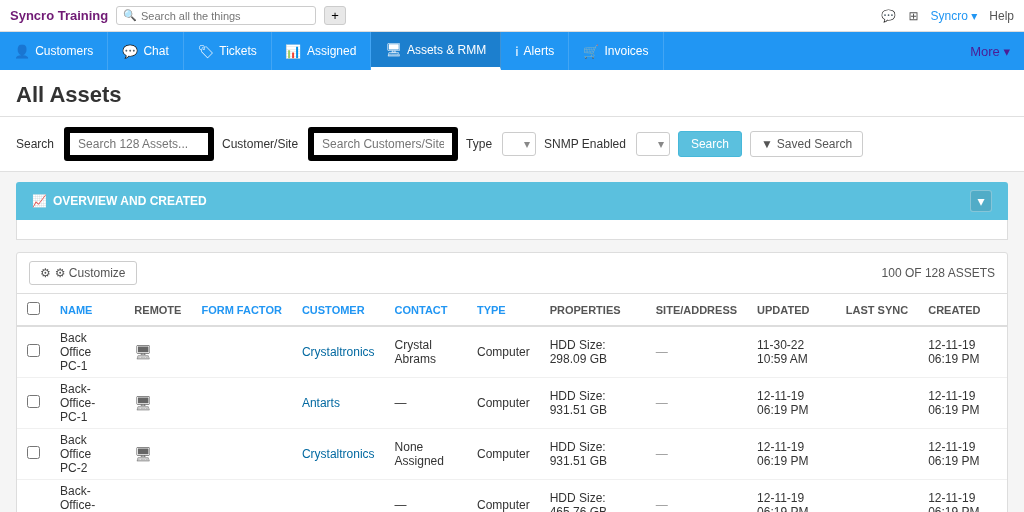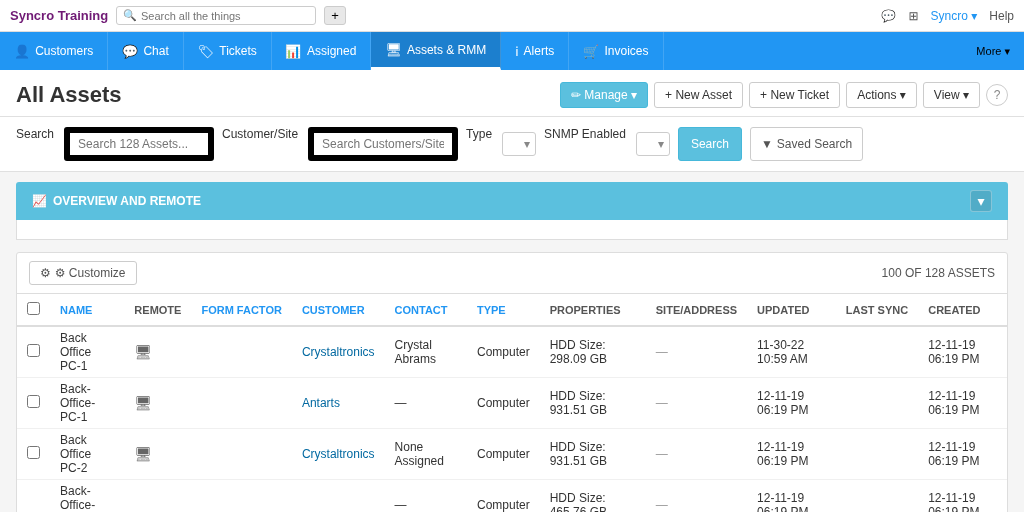--- a/index.html
+++ b/index.html
@@ -14,36 +14,36 @@
     .top-bar-plus { background: #e8e8e8; border: 1px solid #ccc; border-radius: 3px; padding: 1px 6px; cursor: pointer; font-size: 13px; }
     .top-bar-right { margin-left: auto; display: flex; align-items: center; gap: 12px; font-size: 12px; color: #555; }
     .top-bar-right .icon-btn { cursor: pointer; color: #555; }
     .top-bar-right .account { color: #2196f3; cursor: pointer; }
 
     
     .nav-bar { display: flex; align-items: center; background: #2196f3; height: 38px; }
     .nav-item { display: flex; align-items: center; gap: 5px; padding: 0 14px; height: 100%; color: #fff; font-size: 12px; cursor: pointer; border-right: 1px solid rgba(255,255,255,0.15); white-space: nowrap; }
     .nav-item.active { background: rgba(0,0,0,0.15); border-bottom: 3px solid #fff; }
     .nav-item .nav-icon { font-size: 13px; }
-    .nav-more { margin-left: auto; padding: 0 14px; color: #000000; cursor: pointer; font-size: 11px; height: 100%; display: flex; align-items: center; }
+    .nav-more { margin-left: auto; padding: 0 14px; color: #4c1d95; cursor: pointer; font-size: 13px; height: 100%; display: flex; align-items: center; }
 
     
     .page-header { display: flex; align-items: center; padding: 12px 16px 8px; background: #fff; border-bottom: 1px solid #e0e0e0; }
     .page-title { font-size: 22px; font-weight: bold; color: #333; flex: 1; }
     .page-actions { display: flex; align-items: center; gap: 6px; }
     .btn { display: inline-flex; align-items: center; gap: 4px; padding: 5px 10px; border-radius: 3px; cursor: pointer; font-size: 12px; border: 1px solid transparent; white-space: nowrap; }
     .btn-manage { background: #5bc0de; color: #fff; border-color: #46b8da; }
     .btn-new-asset { background: #fff; color: #333; border-color: #ccc; }
     .btn-new-ticket { background: #fff; color: #333; border-color: #ccc; }
     .btn-actions { background: #fff; color: #333; border-color: #ccc; }
     .btn-view { background: #fff; color: #333; border-color: #ccc; }
     .btn-help { background: #fff; color: #888; border-color: #ccc; border-radius: 50%; width: 22px; height: 22px; justify-content: center; padding: 0; }
 
     
-    .search-bar { display: flex; padding: 10px 16px; background: #fff; border-bottom: 1px solid #e0e0e0; gap: 8px; }
+    .search-bar { display: flex; align-items: center; padding: 10px 16px; background: #fff; border-bottom: 1px solid #e0e0e0; gap: 8px; }
     .search-label { font-size: 12px; color: #333; font-weight: 500; margin-right: 2px; }
     .search-input { border: 6px solid #000000; border-radius: 3px; padding: 4px 8px; font-size: 12px; width: 150px; outline: none; }
     .search-select-wrapper { position: relative; display: inline-flex; align-items: center; }
     .search-select { border: 1px solid #ccc; border-radius: 3px; padding: 4px 24px 4px 8px; font-size: 12px; appearance: none; outline: none; background: #fff; cursor: pointer; }
     .select-arrow { position: absolute; right: 6px; color: #888; pointer-events: none; }
     .btn-search { background: #5bc0de; color: #fff; border: 1px solid #46b8da; border-radius: 3px; padding: 5px 12px; cursor: pointer; font-size: 12px; }
     .btn-saved-search { background: #fff; color: #555; border: 1px solid #ccc; border-radius: 3px; padding: 5px 10px; cursor: pointer; font-size: 12px; display: flex; align-items: center; gap: 4px; }
 
     
     .overview-bar { display: flex; align-items: center; background: #5bc0de; color: #fff; padding: 8px 16px; margin: 10px 16px 0; border-radius: 3px 3px 0 0; }
@@ -112,28 +112,20 @@
   </div>
   <div class="nav-item">
     <span class="nav-icon">🛒</span>
     <span>Invoices</span>
   </div>
   <div class="nav-more">More ▾</div>
 </div>
 
 <div class="page-header">
   <h1 class="page-title">All Assets</h1>
-  <div class="page-actions">
-    <button class="btn btn-manage">✏ Manage ▾</button>
-    <button class="btn btn-new-asset">+ New Asset</button>
-    <button class="btn btn-new-ticket">+ New Ticket</button>
-    <button class="btn btn-actions">Actions ▾</button>
-    <button class="btn btn-view">View ▾</button>
-    <button class="btn btn-help">?</button>
-  </div>
 </div>
 
 <div class="search-bar">
   <span class="search-label">Search</span>
   <input class="search-input" type="text" placeholder="Search 128 Assets..." style="">
   <span class="search-label">Customer/Site</span>
   <input class="search-input" type="text" placeholder="Search Customers/Sites..." style="">
   <span class="search-label">Type</span>
   <div class="search-select-wrapper">
     <select class="search-select">
@@ -151,21 +143,21 @@
   <button class="btn-search">Search</button>
   <button class="btn-saved-search">
     <span>▼</span>
     <span>Saved Search</span>
   </button>
 </div>
 
 <div class="overview-bar">
   <div class="overview-title">
     <span>📈</span>
-    <span>OVERVIEW AND REMOTE</span>
+    <span>OVERVIEW AND CREATED</span>
   </div>
   <div class="overview-collapse">
     <span>▾</span>
   </div>
 </div>
 <div class="overview-content"></div>
 
 <div class="table-section">
   <div class="table-toolbar">
     <button class="btn-customize">

